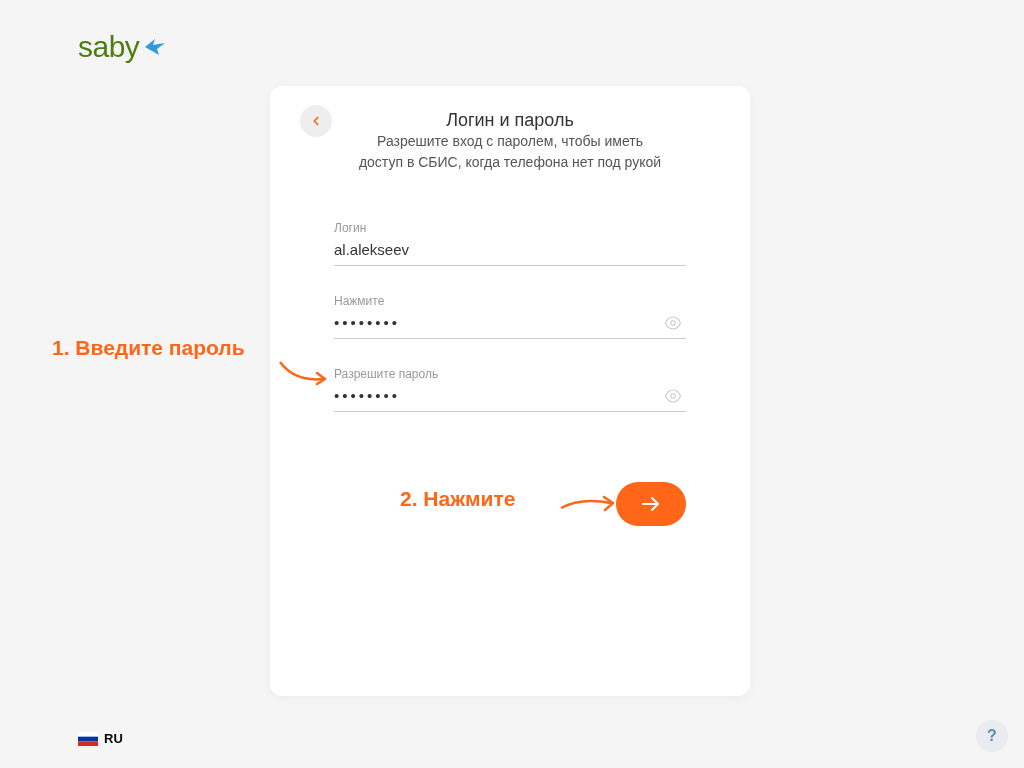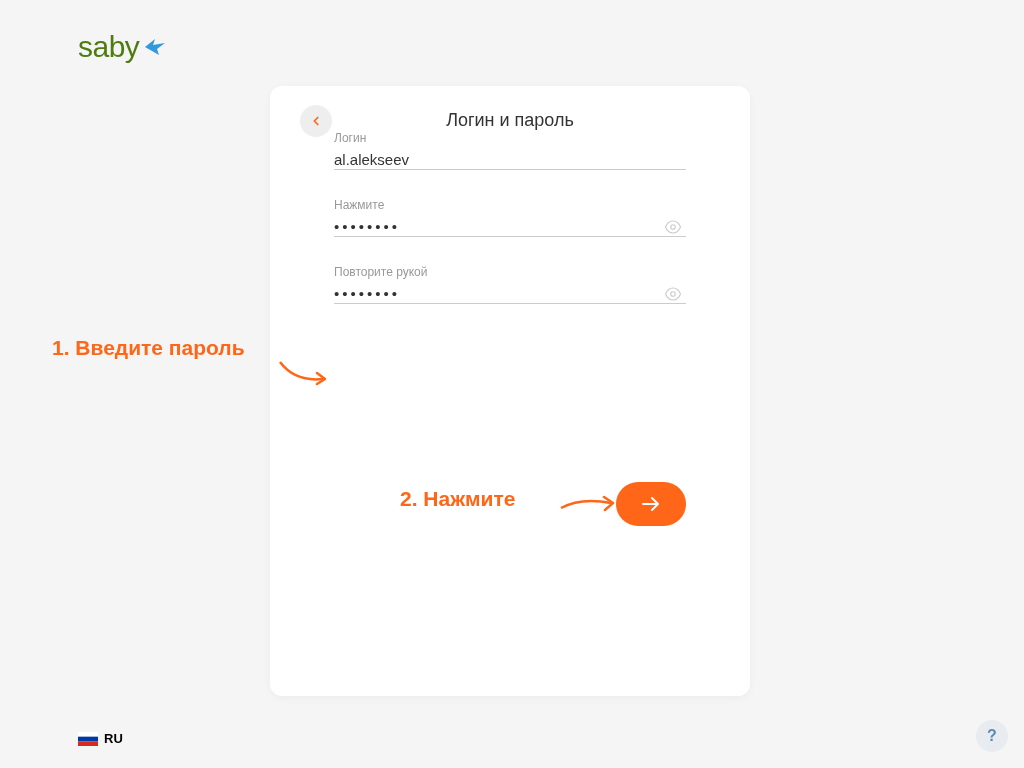--- a/index.html
+++ b/index.html
@@ -85,21 +85,21 @@
     }
     .field-label {
       font-size: 12px;
       color: #999;
       margin-bottom: 6px;
       display: block;
     }
     .field-input-wrapper {
       position: relative;
       border-bottom: 1px solid #ccc;
-      padding-bottom: 0;
+      padding-bottom: 6px;
     }
     .field-input {
       border: none;
       outline: none;
       width: 100%;
       font-size: 15px;
       color: #333;
       background: transparent;
       padding-right: 30px;
     }
@@ -206,20 +206,24 @@
 <div class="card">
   <div class="card-header">
     <div class="back-button">
       <svg width="14" height="14" viewBox="0 0 24 24">
         <path d="M15 6 L9 12 L15 18" stroke="#ff6617" stroke-width="3" fill="none" stroke-linecap="round" stroke-linejoin="round"></path>
       </svg>
     </div>
     <div class="card-title">Логин и пароль</div>
   </div>
 
+  <div class="description">
+    <div>Разрешите вход с паролем, чтобы иметь</div>
+    <div>доступ в СБИС, когда телефона нет под рукой</div>
+  </div>
 
   <div class="form">
     <div class="field">
       <label class="field-label">Логин</label>
       <div class="field-input-wrapper">
         <input type="text" class="field-input" value="al.alekseev" style="">
       </div>
     </div>
 
     <div class="field">
@@ -229,21 +233,21 @@
         <span class="eye-icon">
           <svg width="18" height="18" viewBox="0 0 24 24">
             <path d="M2 12 C4 7 8 4 12 4 C16 4 20 7 22 12 C20 17 16 20 12 20 C8 20 4 17 2 12 Z" stroke="#ccc" stroke-width="1.5" fill="none"></path>
             <circle cx="12" cy="12" r="3" stroke="#ccc" stroke-width="1.5" fill="none"></circle>
           </svg>
         </span>
       </div>
     </div>
 
     <div class="field">
-      <label class="field-label">Повторите рукой</label>
+      <label class="field-label">Разрешите пароль</label>
       <div class="field-input-wrapper">
         <input type="password" class="field-input" value="••••••••" style="">
         <span class="eye-icon">
           <svg width="18" height="18" viewBox="0 0 24 24">
             <path d="M2 12 C4 7 8 4 12 4 C16 4 20 7 22 12 C20 17 16 20 12 20 C8 20 4 17 2 12 Z" stroke="#ccc" stroke-width="1.5" fill="none"></path>
             <circle cx="12" cy="12" r="3" stroke="#ccc" stroke-width="1.5" fill="none"></circle>
           </svg>
         </span>
       </div>
     </div>

